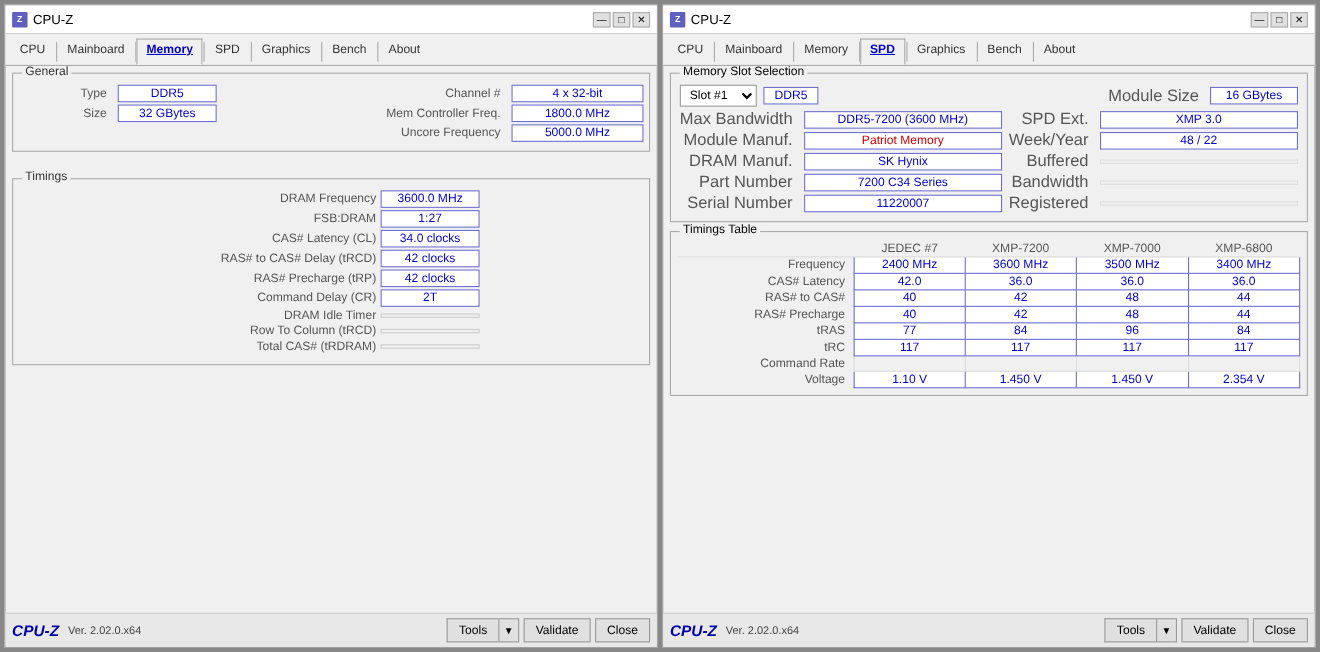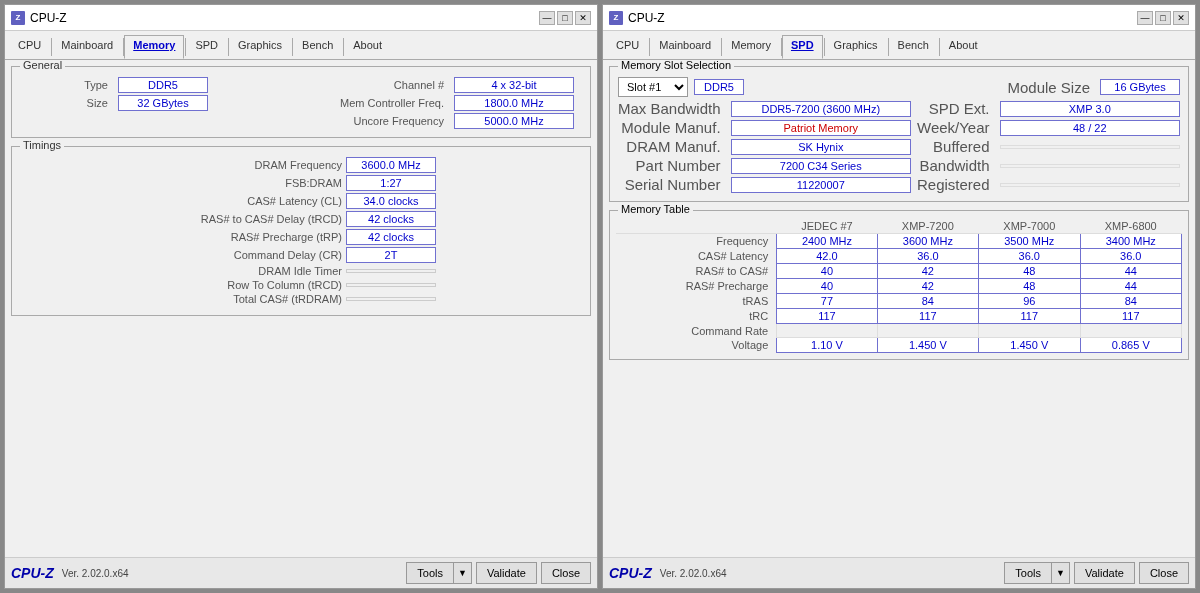--- a/index.html
+++ b/index.html
@@ -93,23 +93,23 @@
       height: 18px;
       margin: 3px 0;
     }
     .content {
       flex: 1;
       padding: 6px;
       overflow: hidden;
     }
     .group-box {
       border: 1px solid #aaa;
-      margin-bottom: 8px;
+      margin-bottom: 24px;
       position: relative;
-      padding: 6px 16px 8px;
+      padding: 6px 5px 8px;
     }
     .group-label {
       position: absolute;
       top: -8px;
       left: 8px;
       background: #f0f0f0;
       padding: 0 3px;
       font-size: 11px;
       color: #333;
     }
@@ -474,21 +474,21 @@
         <span class="spd-value disabled"></span>
 
         <span class="spd-label">Serial Number</span>
         <span class="spd-value">11220007</span>
         <span class="spd-label">Registered</span>
         <span class="spd-value disabled"></span>
       </div>
     </div>
 
     <div class="timings-table-box">
-      <span class="timings-table-label">Memory Table</span>
+      <span class="timings-table-label">Timings Table</span>
       <table class="tt-table">
         <thead>
           <tr>
             <th></th>
             <th>JEDEC #7</th>
             <th>XMP-7200</th>
             <th>XMP-7000</th>
             <th>XMP-6800</th>
           </tr>
         </thead>
@@ -540,21 +540,21 @@
               <td class="val-gray"></td>
               <td class="val-gray"></td>
               <td class="val-gray"></td>
               <td class="val-gray"></td>
             </tr>
             <tr>
               <td class="row-label">Voltage</td>
               <td class="val">1.10 V</td>
               <td class="val">1.450 V</td>
               <td class="val">1.450 V</td>
-              <td class="val">0.865 V</td>
+              <td class="val">2.354 V</td>
             </tr>
           </tbody>
       </table>
     </div>
   </div>
 
   <div class="footer">
     <span class="footer-logo">CPU-Z</span>
     <span class="footer-version">Ver. 2.02.0.x64</span>
     <div class="footer-btn-group">

